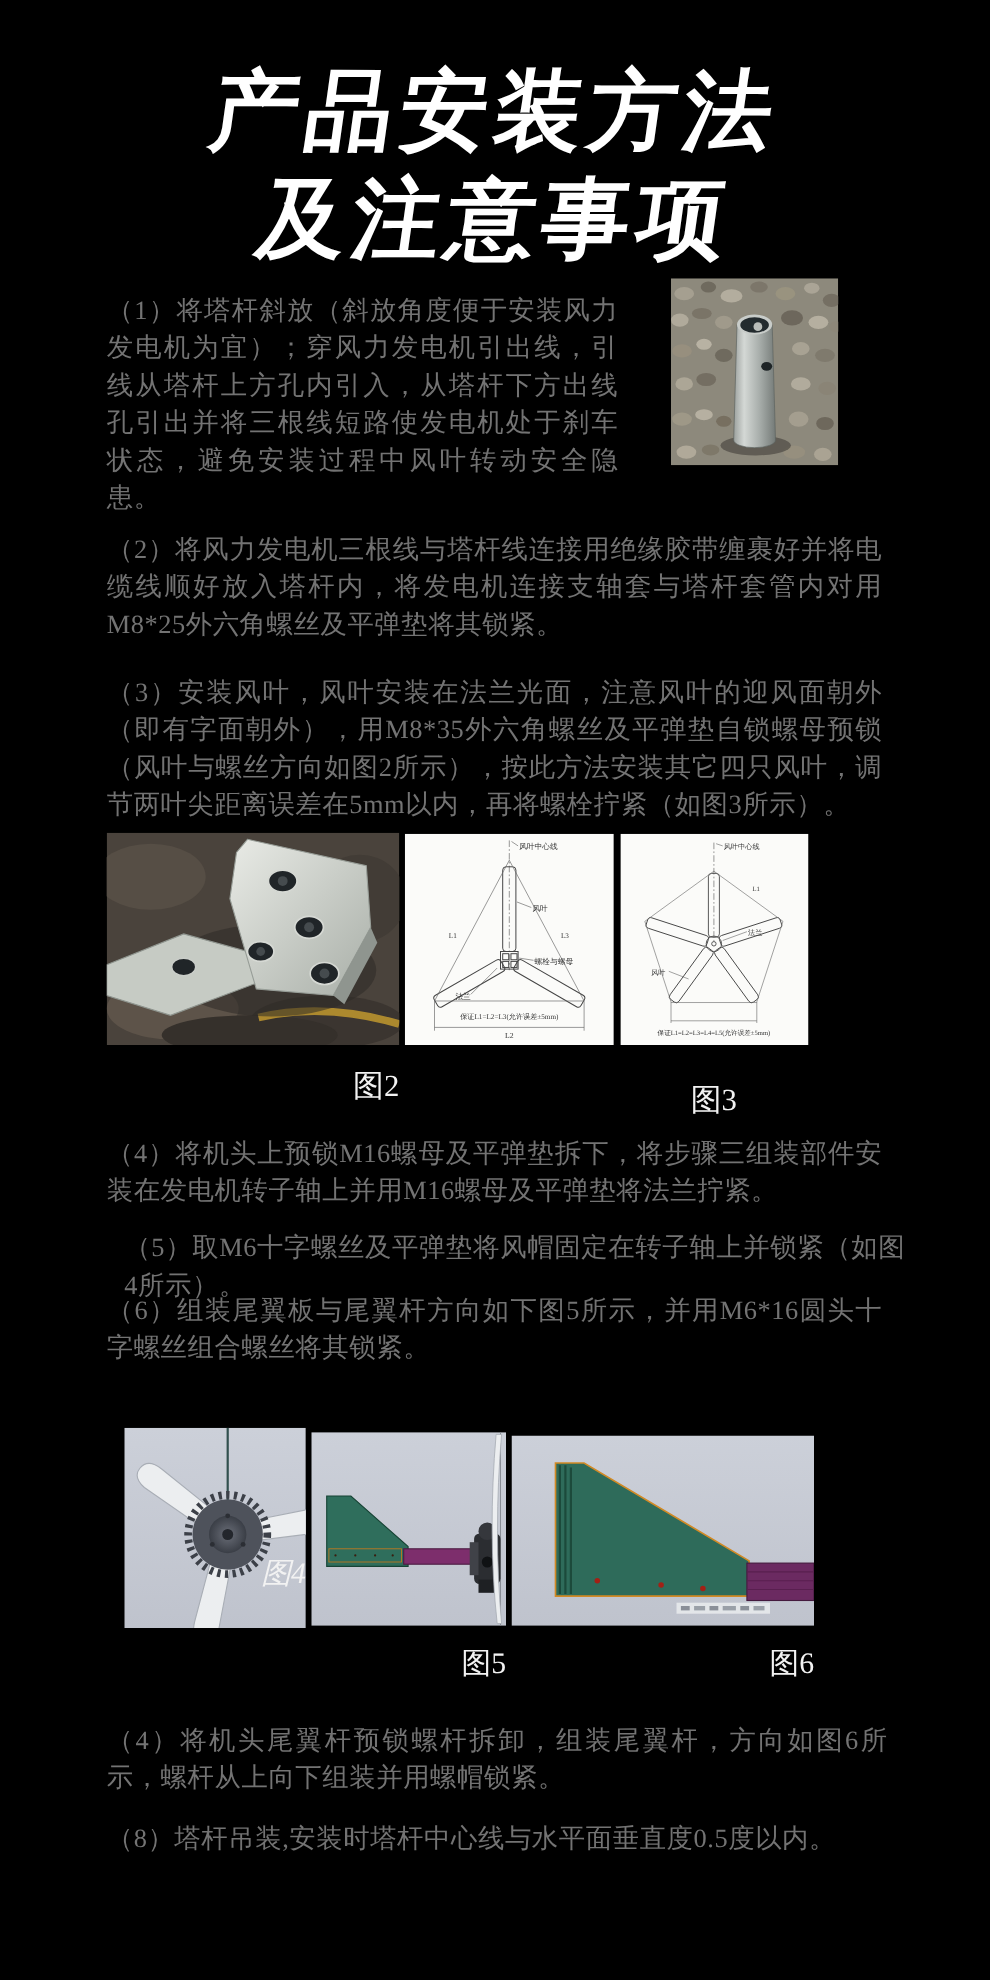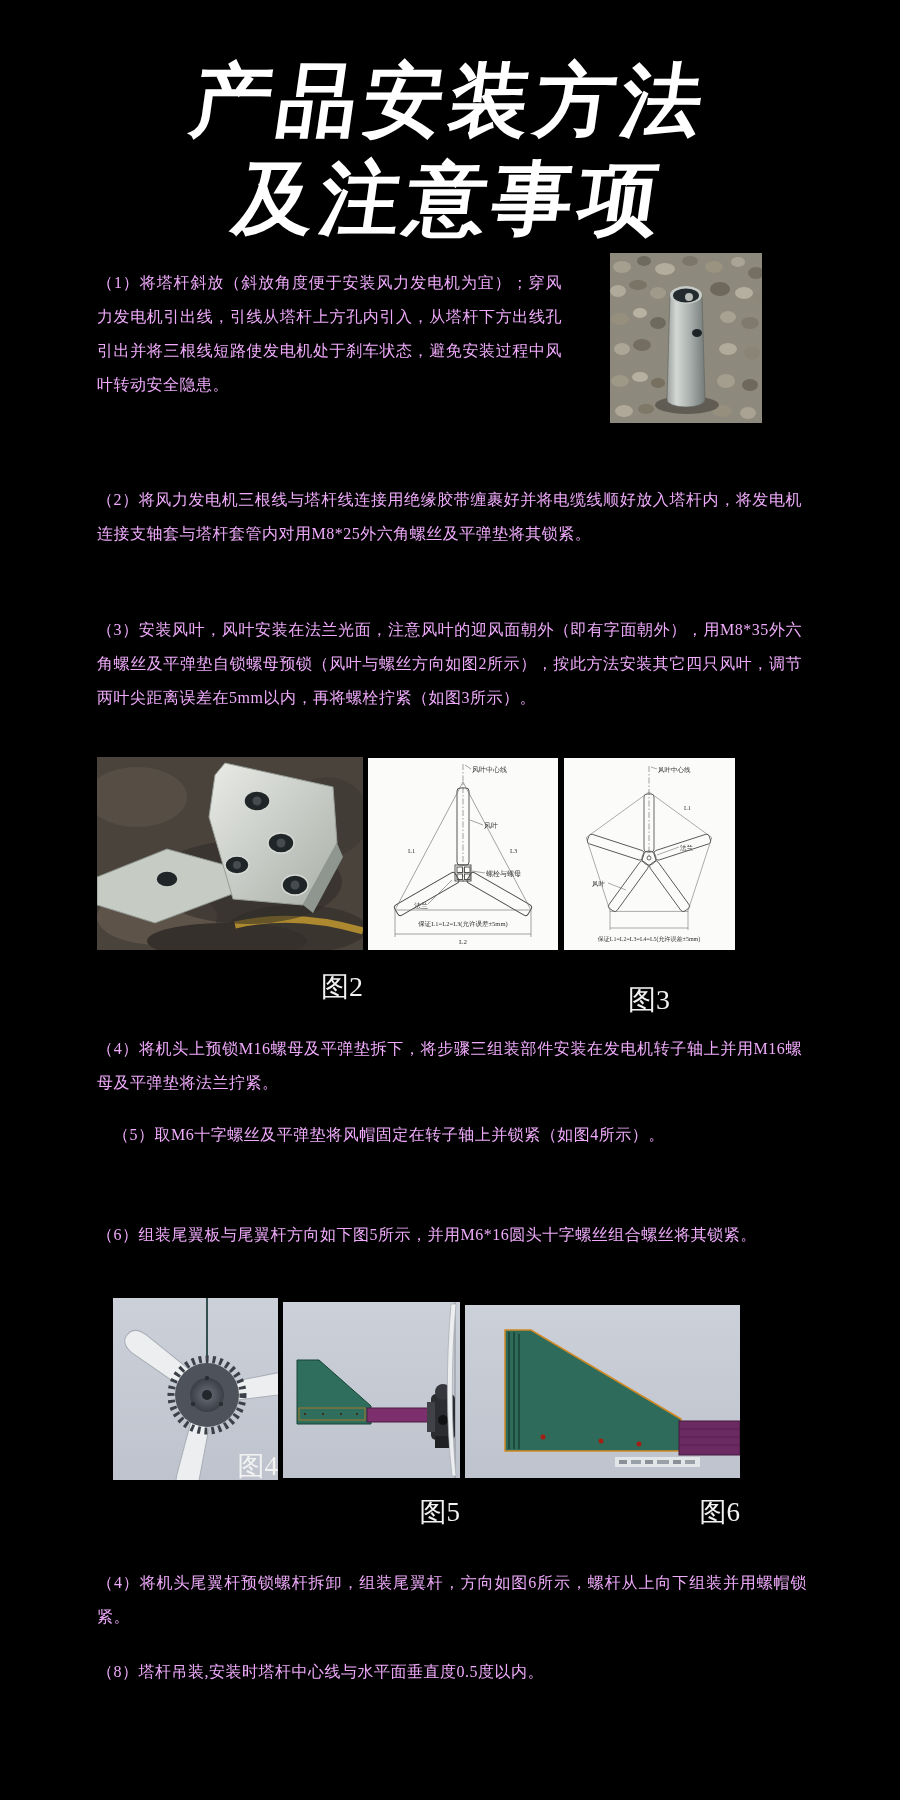--- a/index.html
+++ b/index.html
@@ -1,21 +1,21 @@
 <!DOCTYPE html>
 <html><head>
 <meta charset="utf-8">
 <style>
   html,body{margin:0;padding:0;background:#000;}
   .page{position:relative;width:900px;height:1800px;background:#000;overflow:hidden;
         font-family:"Liberation Serif",serif;}
   .title-line{position:absolute;left:0;width:900px;text-align:center;color:#fff;
         font-family:"Liberation Sans",sans-serif;font-weight:900;font-size:80px;
         letter-spacing:6px;transform:skewX(-8deg);white-space:nowrap;}
-  .para{position:absolute;color:#f0abfc;font-size:16px;line-height:34px;
+  .para{position:absolute;color:#737373;font-size:24px;line-height:34px;
         text-align:justify;letter-spacing:0.5px;}
   .fig{position:absolute;display:block;}
   .caption{position:absolute;color:#f2f2f2;font-size:28px;text-align:right;}
   .caption.small{font-size:27px;}
   svg text{font-family:"Liberation Serif",serif;fill:#333;}
 </style>
 </head>
 <body>
 
 <div class="page">
@@ -188,21 +188,21 @@
     <text x="28" y="128" font-size="6.5">风叶</text>
     <text x="120" y="52" font-size="6">L1</text>
     <text x="85" y="183" font-size="6" text-anchor="middle">保证L1=L2=L3=L4=L5(允许误差±5mm)</text>
   </svg>
 
   <div class="caption" style="left:97px;top:968px;width:266px;">图2</div>
   <div class="caption" style="left:440px;top:968px;width:230px;margin-top:13px;">图3</div>
 
   <div class="para" style="left:97px;top:1032px;width:705px;">（4）将机头上预锁M16螺母及平弹垫拆下，将步骤三组装部件安装在发电机转子轴上并用M16螺母及平弹垫将法兰拧紧。</div>
   <div class="para" style="left:97px;top:1118px;width:710px;margin-left:16px;">（5）取M6十字螺丝及平弹垫将风帽固定在转子轴上并锁紧（如图4所示）。</div>
-  <div class="para" style="left:97px;top:1218px;width:705px;">（6）组装尾翼板与尾翼杆方向如下图5所示，并用M6*16圆头十字螺丝组合螺丝将其锁紧。</div>
+  <div class="para" style="left:97px;top:1175px;width:705px;">（6）组装尾翼板与尾翼杆方向如下图5所示，并用M6*16圆头十字螺丝组合螺丝将其锁紧。</div>
 
   <svg class="fig" style="left:113px;top:1298px;" width="165" height="182" viewBox="0 0 165 182">
     <defs>
       <linearGradient id="bg4" x1="0" y1="0" x2="0" y2="1">
         <stop offset="0" stop-color="#ccd0d9"></stop>
           <stop offset="1" stop-color="#bfc3cd"></stop>
       </linearGradient>
       <radialGradient id="hubg">
           <stop offset="0" stop-color="#6a6e78"></stop>
           <stop offset="1" stop-color="#3a3e46"></stop>
@@ -287,20 +287,20 @@
       <rect x="150" y="152" width="85" height="10" fill="#e6e8ec" opacity="0.92"></rect>
       <rect x="154" y="155" width="8" height="4" fill="#8a8f98"></rect>
         <rect x="166" y="155" width="10" height="4" fill="#9aa0a8"></rect>
       <rect x="180" y="155" width="8" height="4" fill="#8a8f98"></rect>
         <rect x="192" y="155" width="12" height="4" fill="#9aa0a8"></rect>
       <rect x="208" y="155" width="8" height="4" fill="#8a8f98"></rect>
         <rect x="220" y="155" width="10" height="4" fill="#9aa0a8"></rect>
     </g>
   </svg>
 
-  <div class="caption small" style="left:113px;top:1448px;width:165px;">图4</div>
+  <div class="caption small" style="left:113px;top:1412px;width:165px;font-style:italic;">图4</div>
   <div class="caption small" style="left:283px;top:1494px;width:177px;">图5</div>
   <div class="caption small" style="left:465px;top:1494px;width:275px;">图6</div>
 
   <div class="para" style="left:97px;top:1566px;width:710px;">（4）将机头尾翼杆预锁螺杆拆卸，组装尾翼杆，方向如图6所示，螺杆从上向下组装并用螺帽锁紧。</div>
   <div class="para" style="left:97px;top:1655px;width:710px;">（8）塔杆吊装,安装时塔杆中心线与水平面垂直度0.5度以内。</div>
 
 </div>
 
 </body></html>

